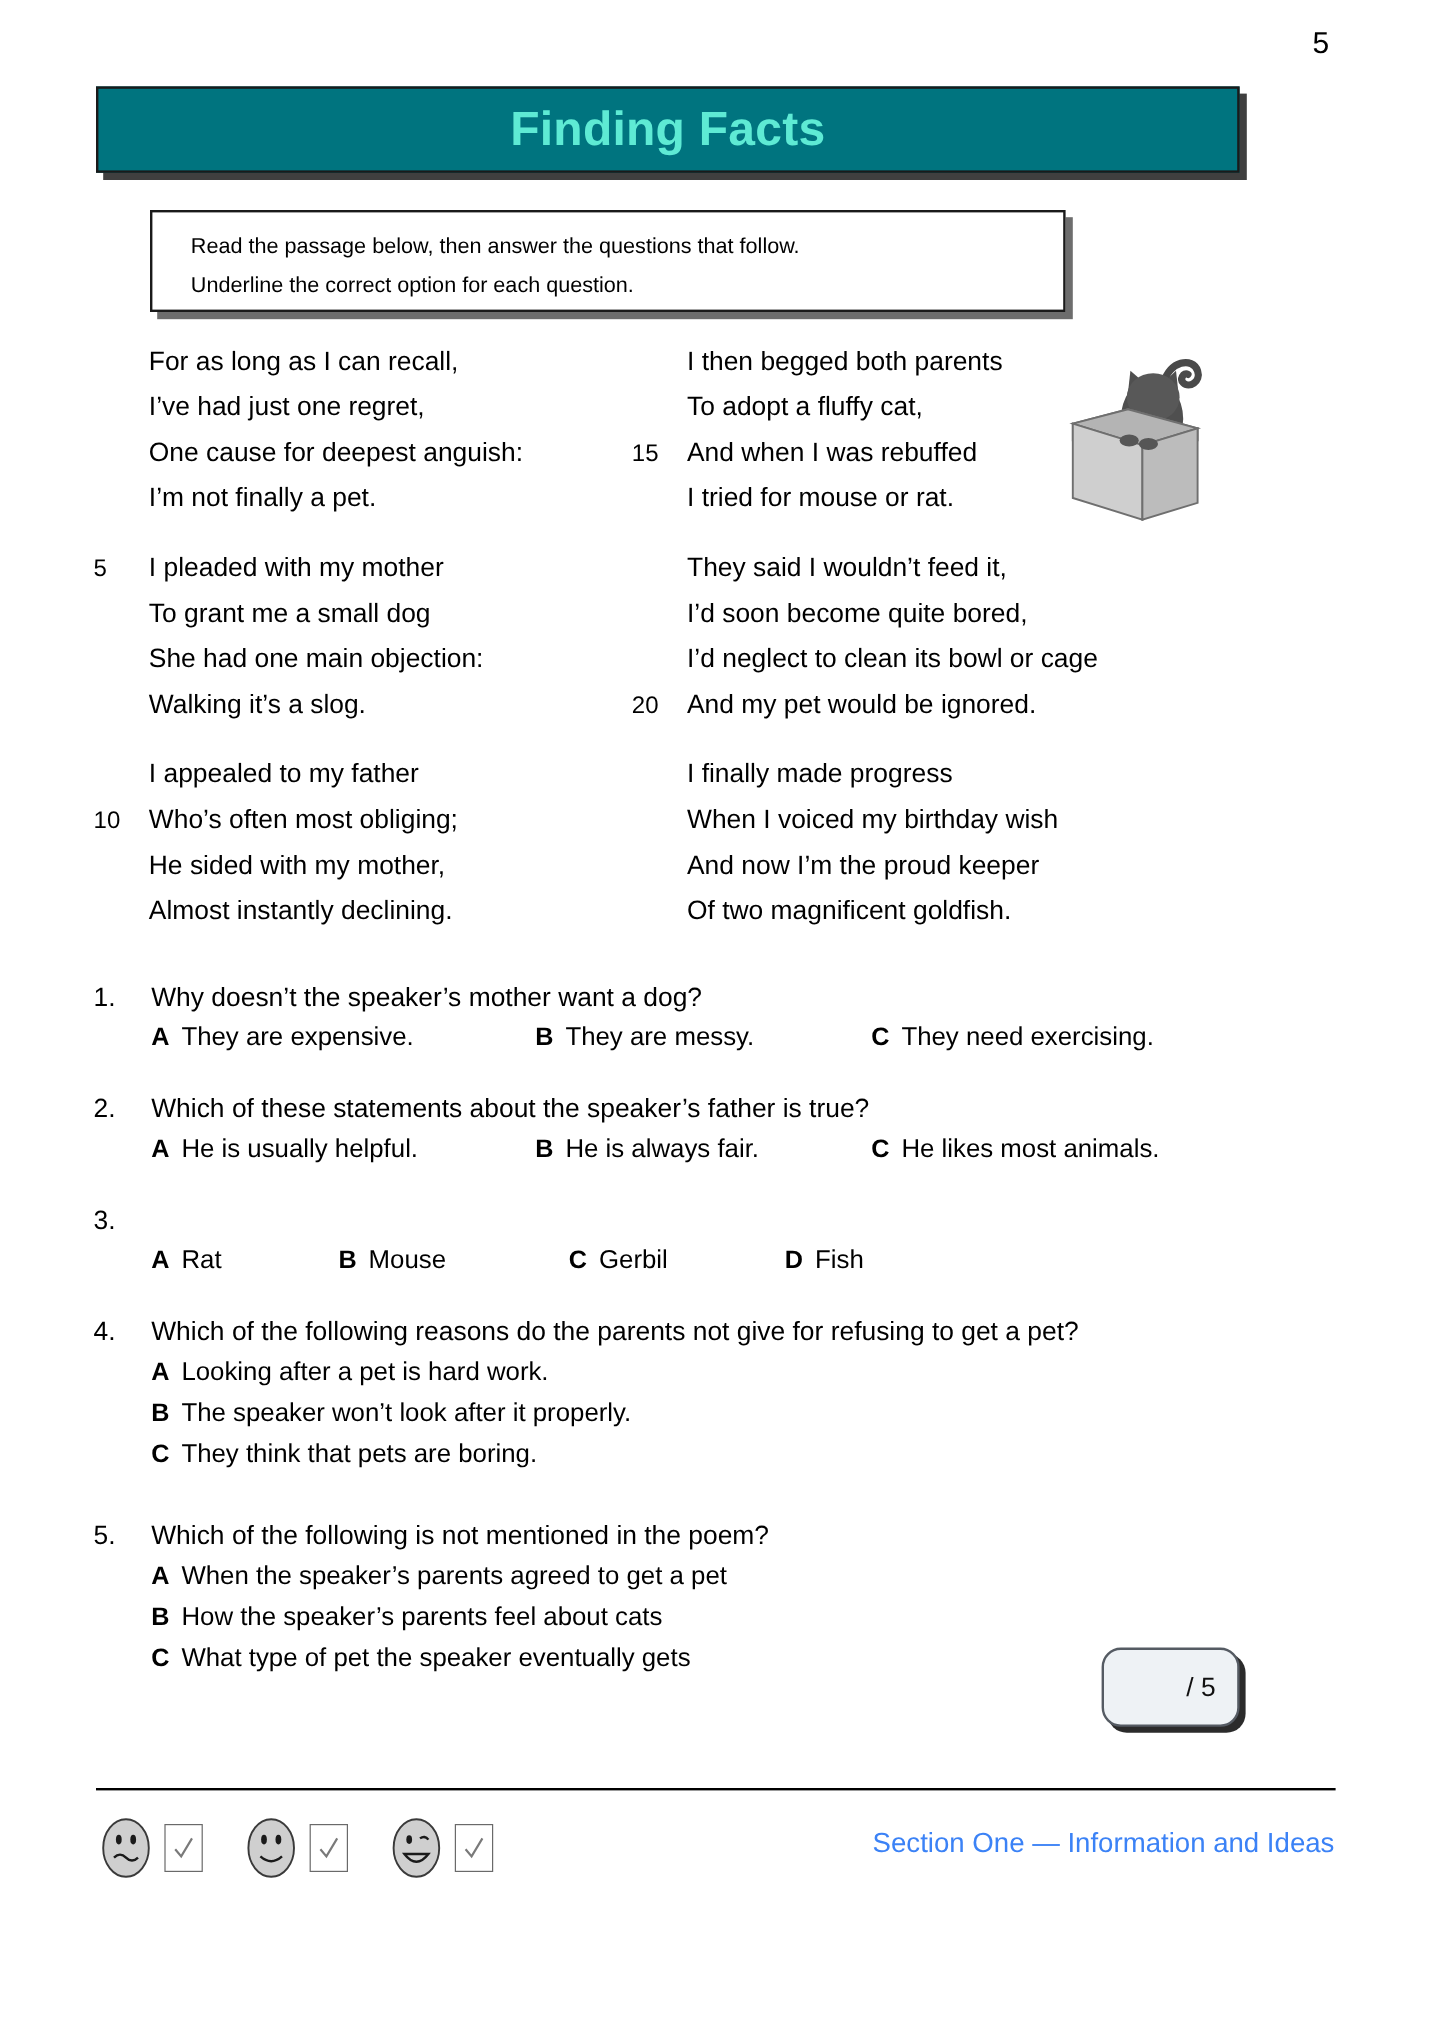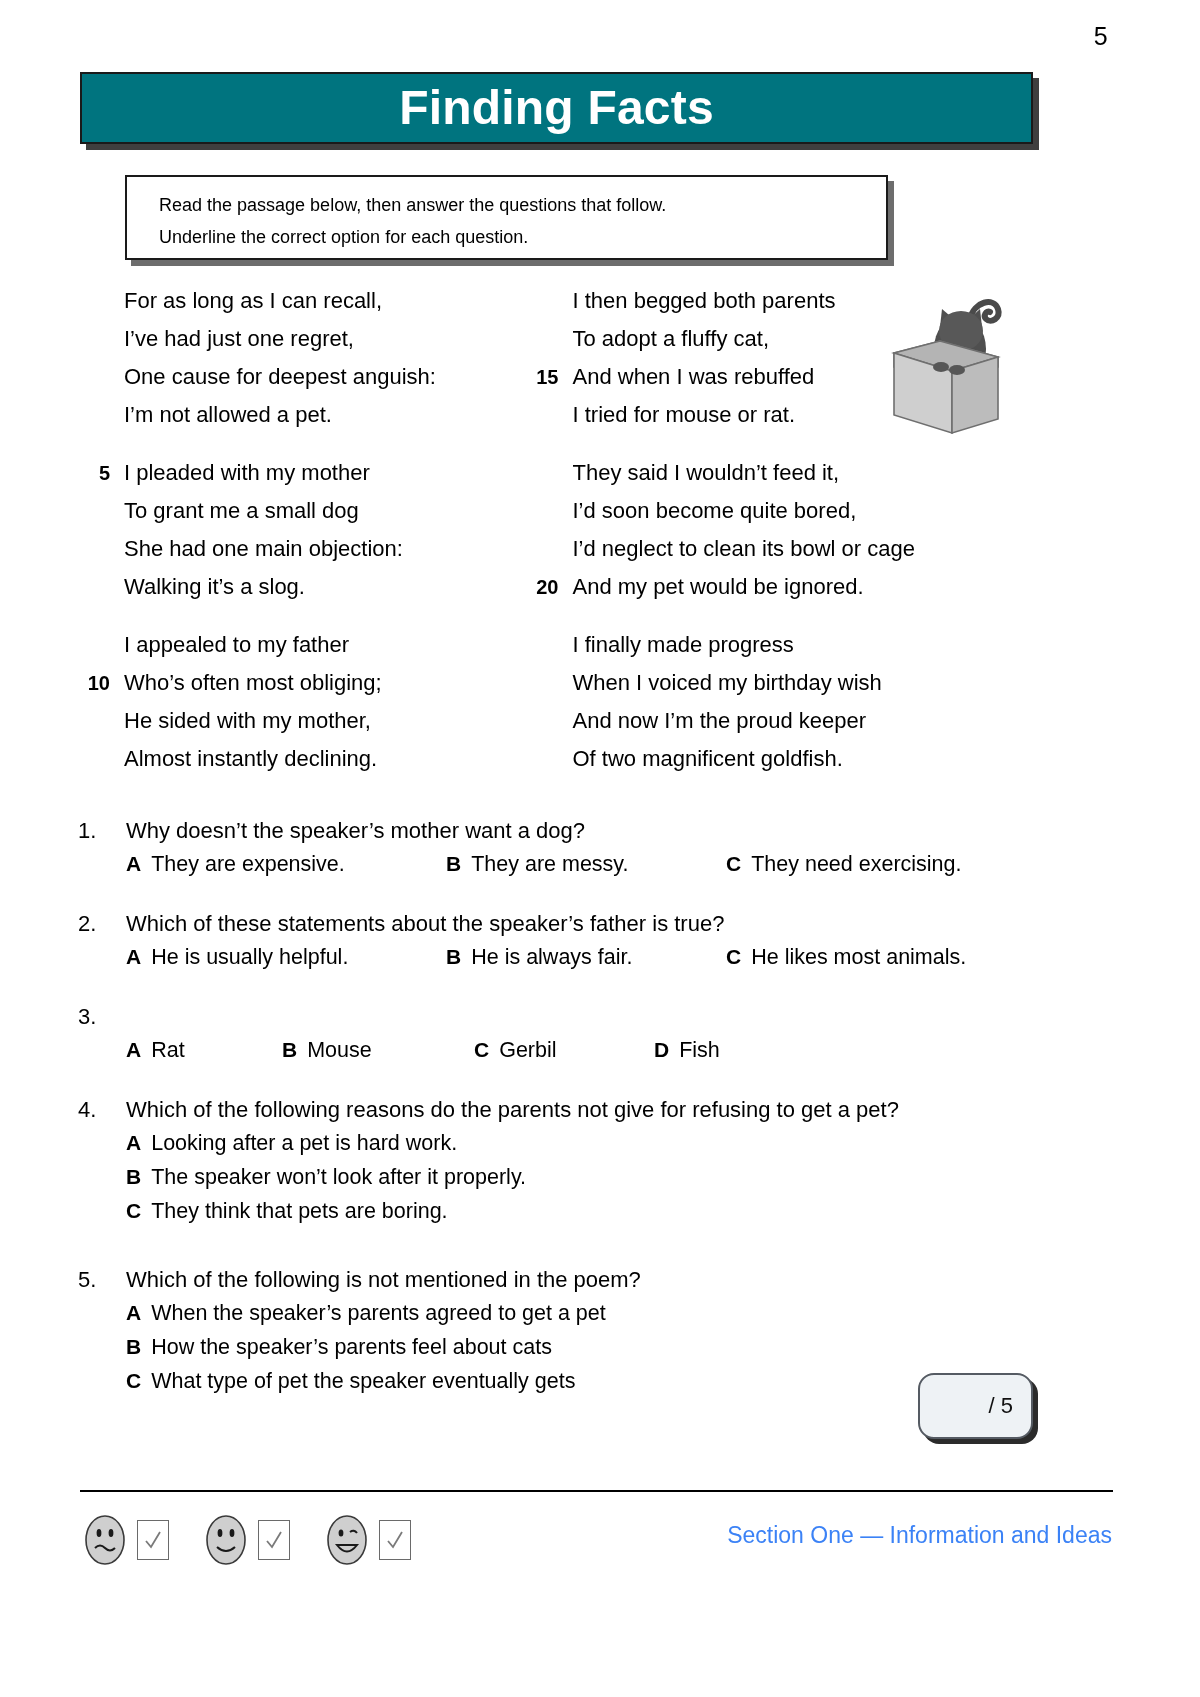--- a/index.html
+++ b/index.html
@@ -47,22 +47,22 @@
   .title-banner-shadow {
     position: absolute;
     left: 86px;
     top: 78px;
     width: 953px;
     height: 72px;
     background: #3f3f3f;
     z-index: 0;
   }
   .title-banner .title-text {
-    color: #ffffff;
-    font-size: 48px;
+    color: #5eead4;
+    font-size: 40px;
     font-weight: bold;
     letter-spacing: 0.2px;
     line-height: 1;
   }
 
   
   .instruction-shadow {
     position: absolute;
     left: 131px;
     top: 181px;
@@ -107,24 +107,24 @@
   .poem-stanza {
     margin-bottom: 20px;
   }
   .poem-line {
     display: flex;
     align-items: baseline;
     height: 38px;
   }
   .line-num {
     width: 46px;
-    text-align: right;
+    text-align: left;
     padding-right: 14px;
     font-size: 20px;
-    font-weight: bold;
+    font-weight: normal;
     box-sizing: border-box;
     flex: 0 0 46px;
   }
   .line-text {
     font-size: 22px;
     white-space: nowrap;
   }
 
   
   .cat-illustration {
@@ -293,21 +293,21 @@
             <div class="poem-line">
               <span class="line-num"></span>
               <span class="line-text">I’ve had just one regret,</span>
             </div>
             <div class="poem-line">
               <span class="line-num"></span>
               <span class="line-text">One cause for deepest anguish:</span>
             </div>
             <div class="poem-line">
               <span class="line-num"></span>
-              <span class="line-text">I’m not allowed a pet.</span>
+              <span class="line-text">I’m not finally a pet.</span>
             </div>
           </div>
           <div class="poem-stanza">
             <div class="poem-line">
               <span class="line-num">5</span>
               <span class="line-text">I pleaded with my mother</span>
             </div>
             <div class="poem-line">
               <span class="line-num"></span>
               <span class="line-text">To grant me a small dog</span>

